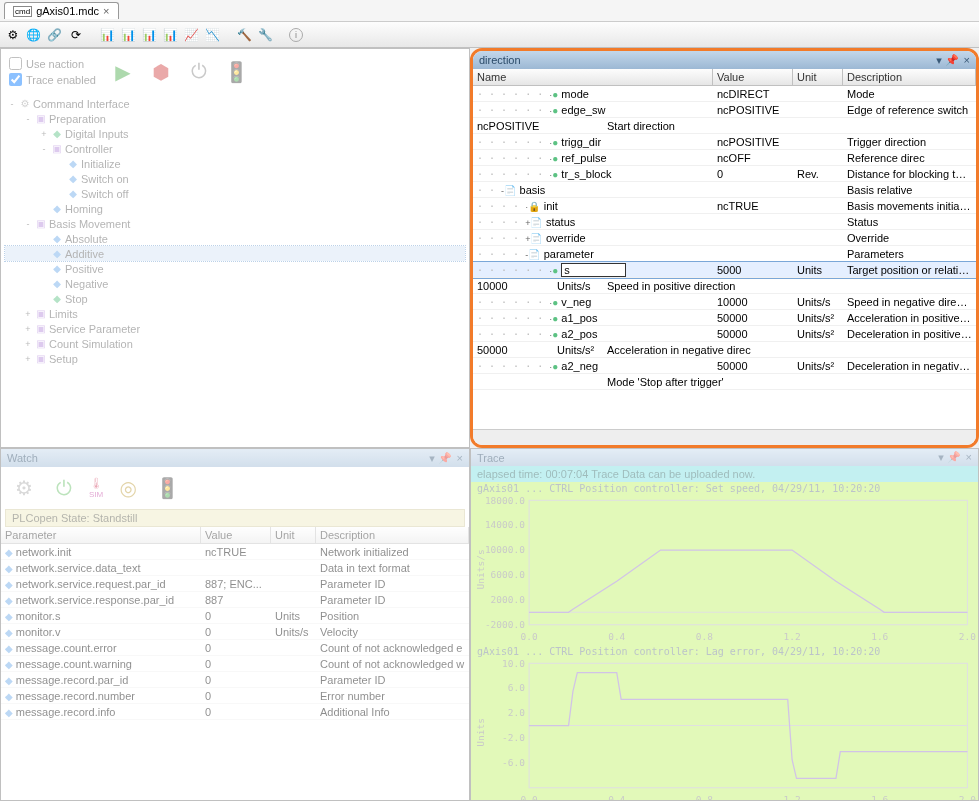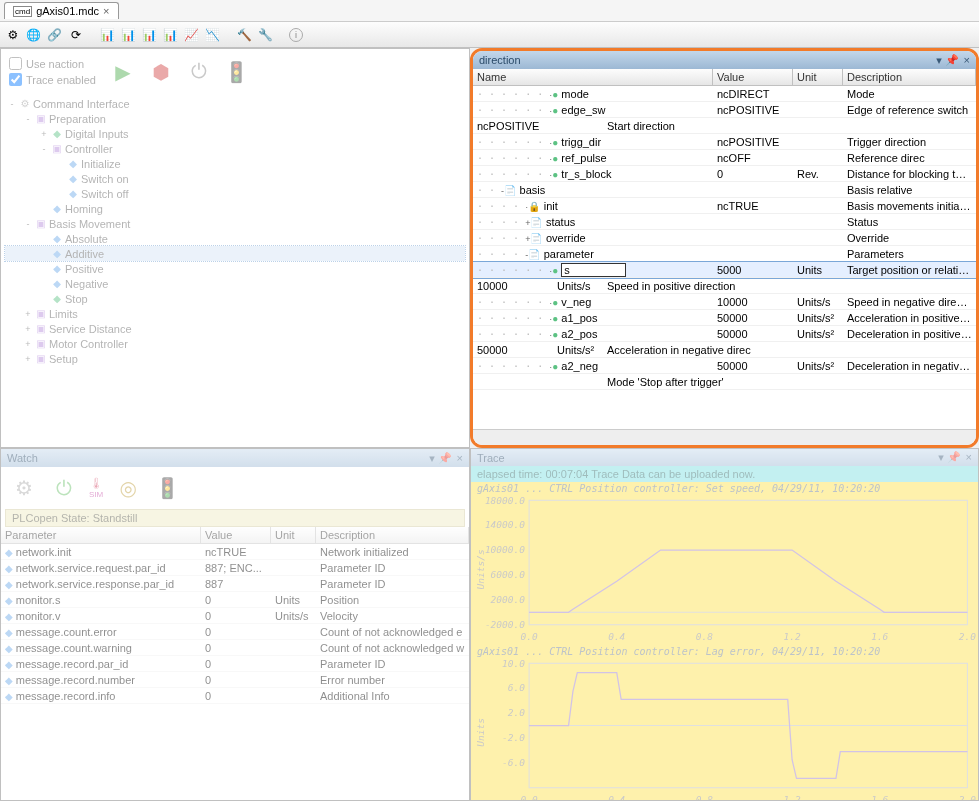--- a/index.html
+++ b/index.html
@@ -43,21 +43,21 @@
 
 .structure-panel{border:3px solid #f27b2a;border-radius:12px;}
 .overlay-text{position:absolute;top:145px;left:120px;color:#f27b2a;font-size:22px;font-weight:bold;pointer-events:none;z-index:5;}
 .name-input{border:1px solid #333;padding:0 2px;width:65px;height:14px;font-size:11px;}
 
 .watch-icons{display:flex;gap:10px;padding:8px;align-items:center;}
 .plc-state{background:#ede8c0;padding:2px 6px;border:1px solid #d0caa0;color:#585848;margin:0 4px;}
 
 .trace-info{background:#7bdee0;padding:2px 6px;color:#2a6a6a;}
 .charts{flex:1;display:flex;flex-direction:column;}
-.chart{flex:1;position:relative;background:#fde047;font-style:italic;}
+.chart{flex:1;position:relative;background:#bef264;}
 .chart-title{font-size:10px;color:#6a7a8a;font-family:monospace;padding:1px 6px;}
 svg.plot{width:100%;height:calc(100% - 14px);}
 .axis{stroke:#bbb;stroke-width:1;}
 .plotline{stroke:#9a7aca;stroke-width:1.2;fill:none;}
 .tick-text{fill:#888;font-size:9px;font-family:monospace;}
 .ylabel{fill:#888;font-size:9px;font-family:monospace;}
 
 .tree-guide{color:#bbb;font-family:monospace;font-size:10px;}
 .scroll-x{height:16px;background:#eee;border-top:1px solid #ccc;}
 </style>
@@ -200,27 +200,27 @@
         <div class="tree-row">
           <span style="width:16px"></span>
           <span class="exp">+</span>
           <span class="tico c-purp">▣</span>
           <span>Limits</span>
         </div>
         <div class="tree-row">
           <span style="width:16px"></span>
           <span class="exp">+</span>
           <span class="tico c-purp">▣</span>
-          <span>Service Distance</span>
+          <span>Service Parameter</span>
         </div>
         <div class="tree-row">
           <span style="width:16px"></span>
           <span class="exp">+</span>
           <span class="tico c-purp">▣</span>
-          <span>Motor Controller</span>
+          <span>Count Simulation</span>
         </div>
         <div class="tree-row">
           <span style="width:16px"></span>
           <span class="exp">+</span>
           <span class="tico c-purp">▣</span>
           <span>Setup</span>
         </div>
       </div>
   </div>
 
@@ -379,20 +379,26 @@
       <div class="gh" style="width:70px">Value</div>
       <div class="gh" style="width:45px">Unit</div>
       <div class="gh" style="flex:1">Description</div>
     </div>
     <div class="grid-body" id="watch-body">
         <div class="grow">
           <div class="gc" style="width:200px"><span class="tico c-blue">◆</span> network.init</div>
           <div class="gc" style="width:70px">ncTRUE</div>
           <div class="gc" style="width:45px"></div>
           <div class="gc" style="flex:1">Network initialized</div>
+        </div>
+        <div class="grow">
+          <div class="gc" style="width:200px"><span class="tico c-blue">◆</span> network.service.data_text</div>
+          <div class="gc" style="width:70px"></div>
+          <div class="gc" style="width:45px"></div>
+          <div class="gc" style="flex:1">Data in text format</div>
         </div>
         <div class="grow">
           <div class="gc" style="width:200px"><span class="tico c-blue">◆</span> network.service.request.par_id</div>
           <div class="gc" style="width:70px">887; ENC...</div>
           <div class="gc" style="width:45px"></div>
           <div class="gc" style="flex:1">Parameter ID</div>
         </div>
         <div class="grow">
           <div class="gc" style="width:200px"><span class="tico c-blue">◆</span> network.service.response.par_id</div>
           <div class="gc" style="width:70px">887</div>

